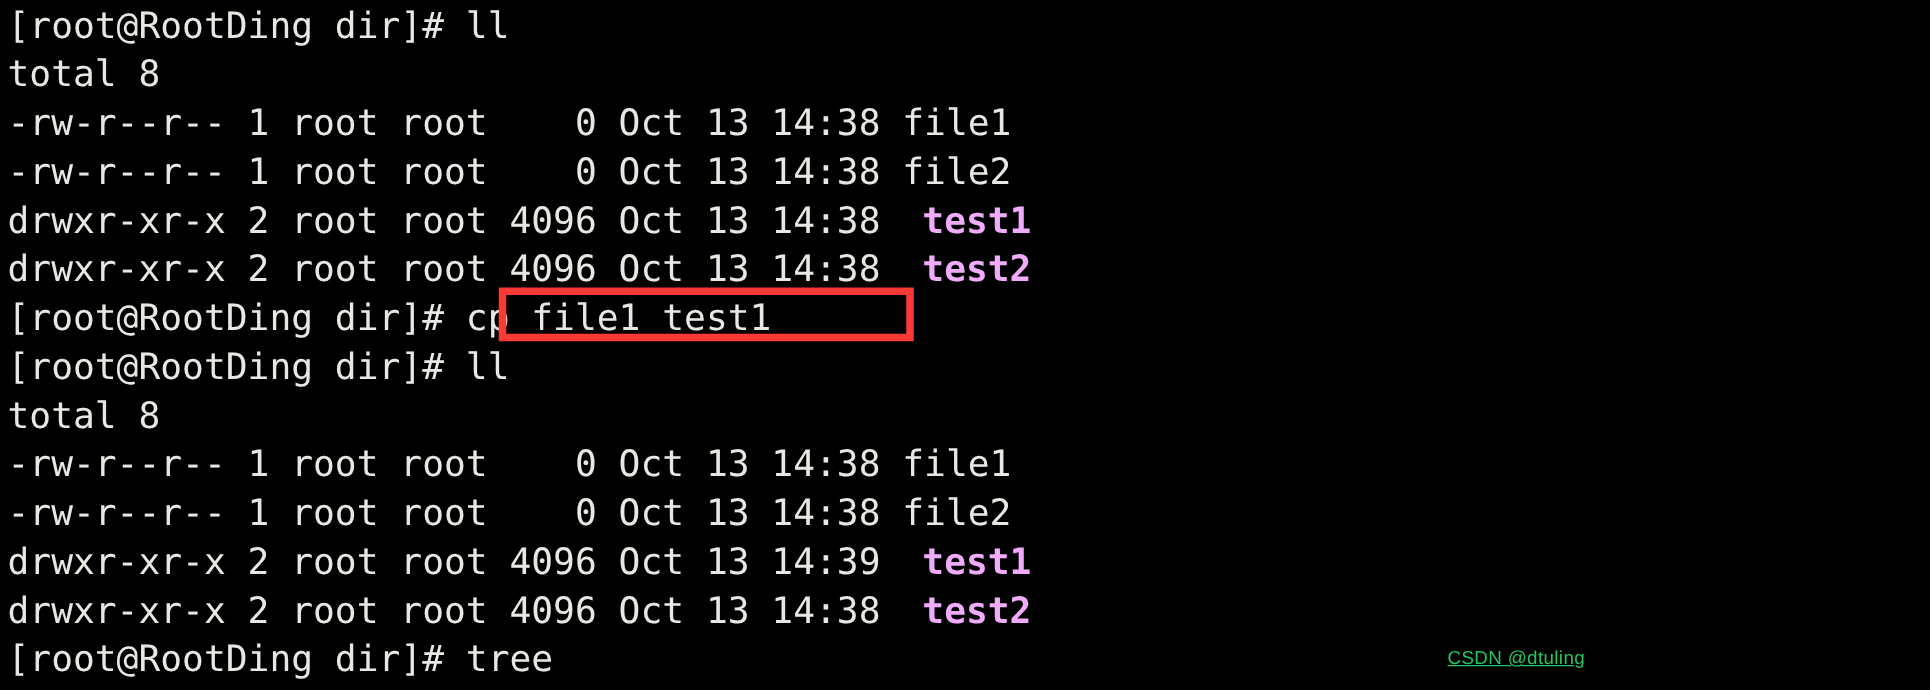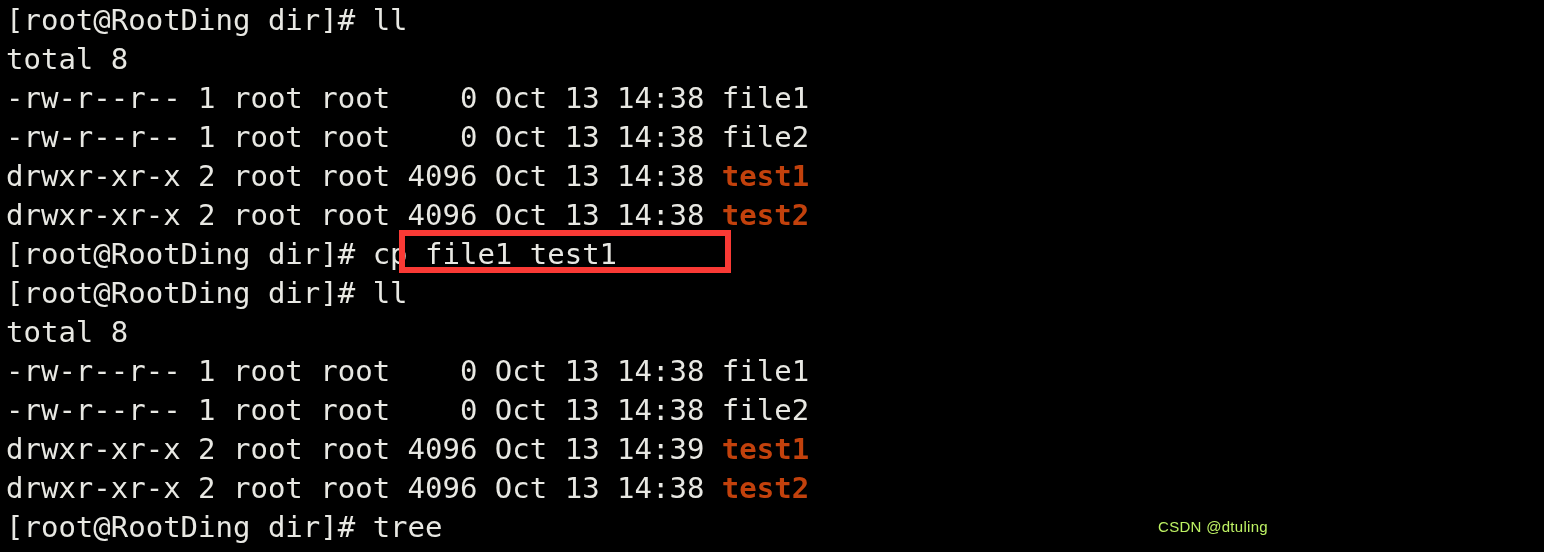--- a/index.html
+++ b/index.html
@@ -32,22 +32,23 @@
   .line {
     white-space: pre;
     height: 39px;
     line-height: 39px;
     letter-spacing: 0px;
   }
 
   
   .c-default { color: #e8e8e3; }
   .c-dir {
-    color: #c2410c;
+    color: #f0abfc;
     font-weight: bold;
+    margin-left: 16px;
   }
 
   
   #highlight-box {
     position: absolute;
     left: 399px;
     top: 230px;
     width: 332px;
     height: 43px;
     border: 6px solid #f93a35;
@@ -55,22 +56,23 @@
     pointer-events: none;
   }
 
   
   #watermark {
     position: absolute;
     right: 8px;
     bottom: 6px;
     font-family: "Liberation Sans", sans-serif;
     font-size: 15px;
-    color: #bef264;
+    color: #22c55e;
     letter-spacing: 0.3px;
+    text-decoration: underline;
   }
 </style>
 </head>
 <body>
 
 <div id="terminal">
 
   <div id="lines"><div class="line"><span class="c-default">[root@RootDing dir]# ll</span></div><div class="line"><span class="c-default">total 8</span></div><div class="line"><span class="c-default">-rw-r--r-- 1 root root    0 Oct 13 14:38 file1</span></div><div class="line"><span class="c-default">-rw-r--r-- 1 root root    0 Oct 13 14:38 file2</span></div><div class="line"><span class="c-default">drwxr-xr-x 2 root root 4096 Oct 13 14:38 </span><span class="c-dir">test1</span></div><div class="line"><span class="c-default">drwxr-xr-x 2 root root 4096 Oct 13 14:38 </span><span class="c-dir">test2</span></div><div class="line"><span class="c-default">[root@RootDing dir]# cp file1 test1</span></div><div class="line"><span class="c-default">[root@RootDing dir]# ll</span></div><div class="line"><span class="c-default">total 8</span></div><div class="line"><span class="c-default">-rw-r--r-- 1 root root    0 Oct 13 14:38 file1</span></div><div class="line"><span class="c-default">-rw-r--r-- 1 root root    0 Oct 13 14:38 file2</span></div><div class="line"><span class="c-default">drwxr-xr-x 2 root root 4096 Oct 13 14:39 </span><span class="c-dir">test1</span></div><div class="line"><span class="c-default">drwxr-xr-x 2 root root 4096 Oct 13 14:38 </span><span class="c-dir">test2</span></div><div class="line"><span class="c-default">[root@RootDing dir]# tree</span></div></div>
 
   <div id="highlight-box"></div>

